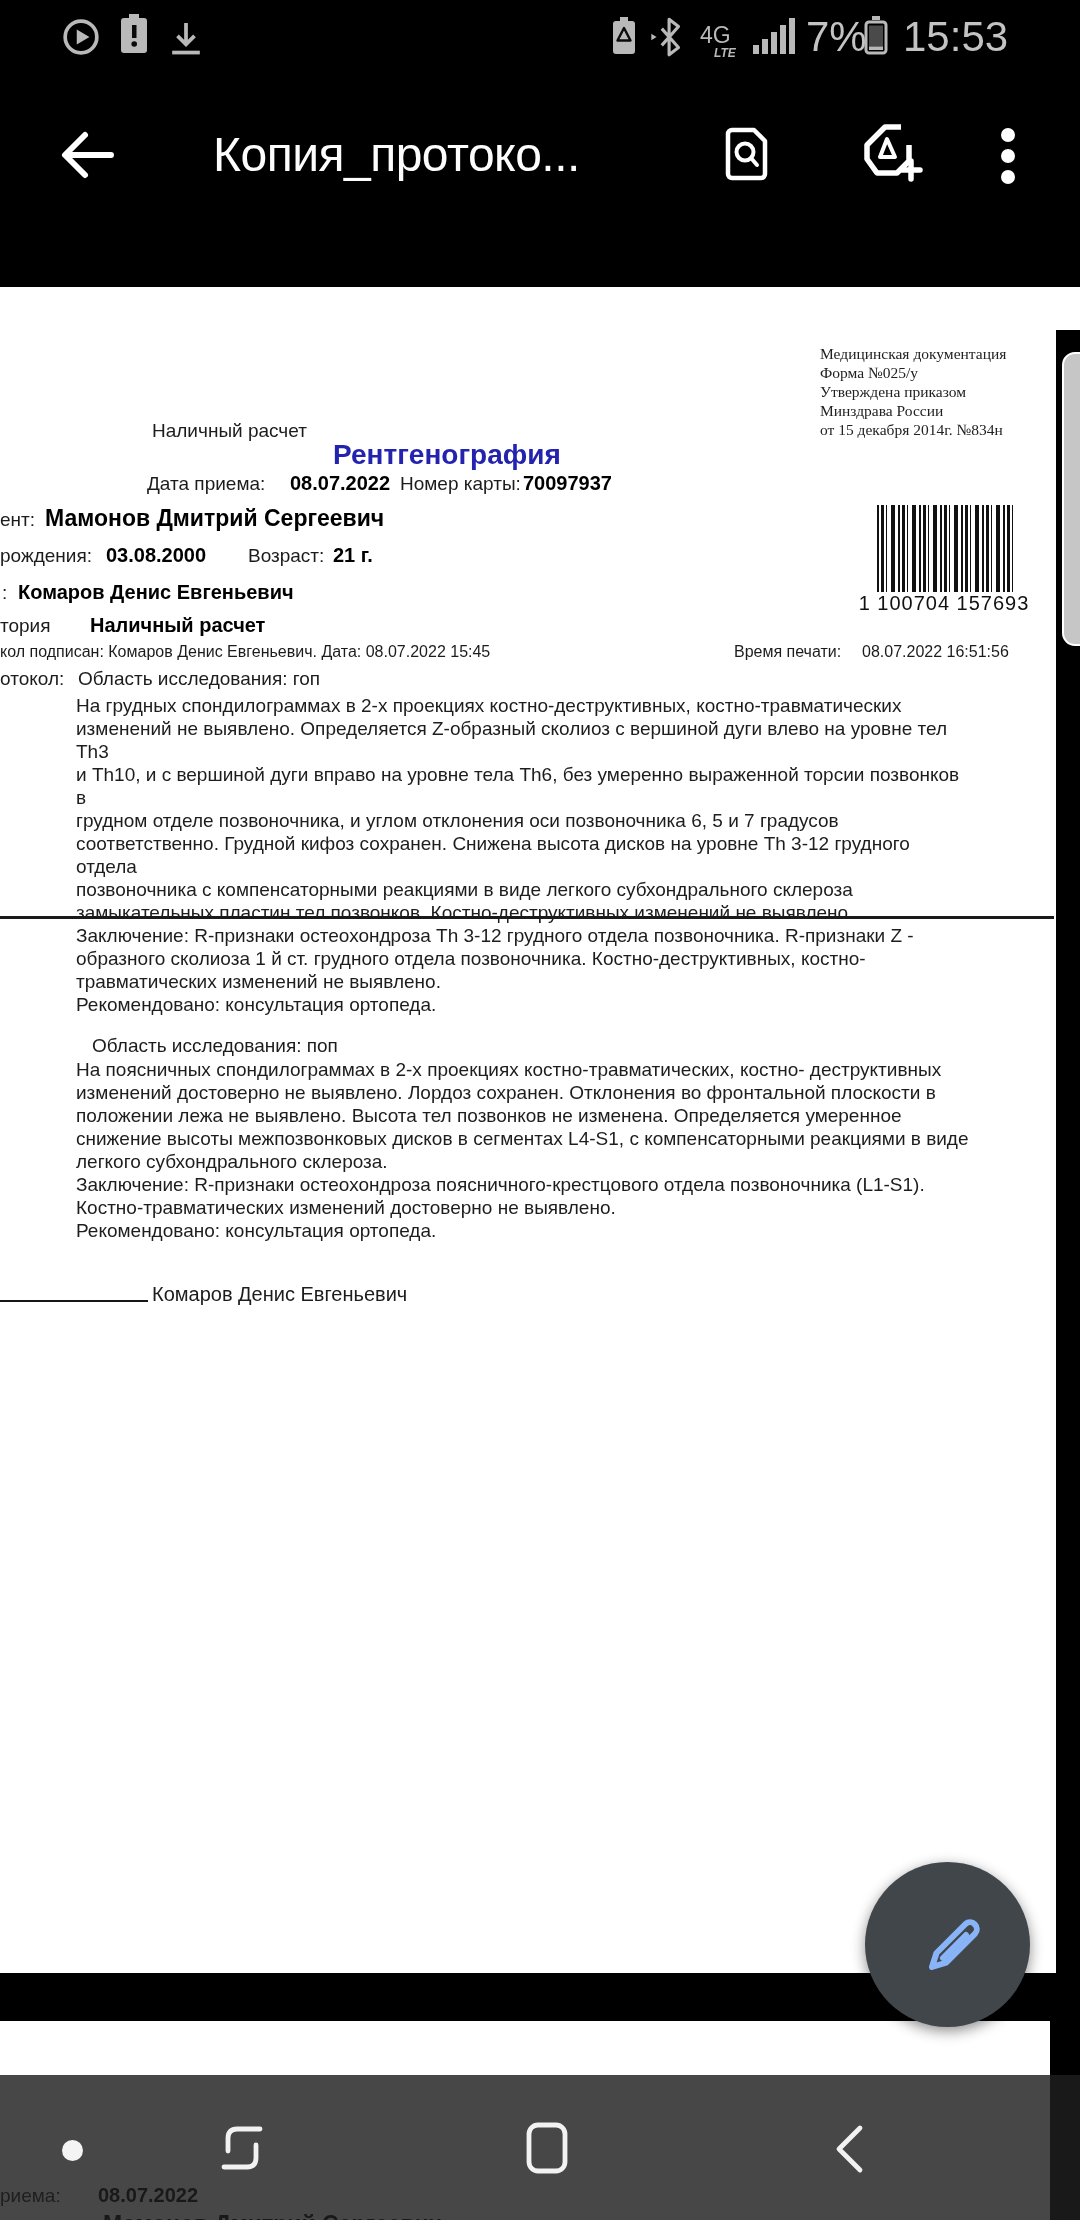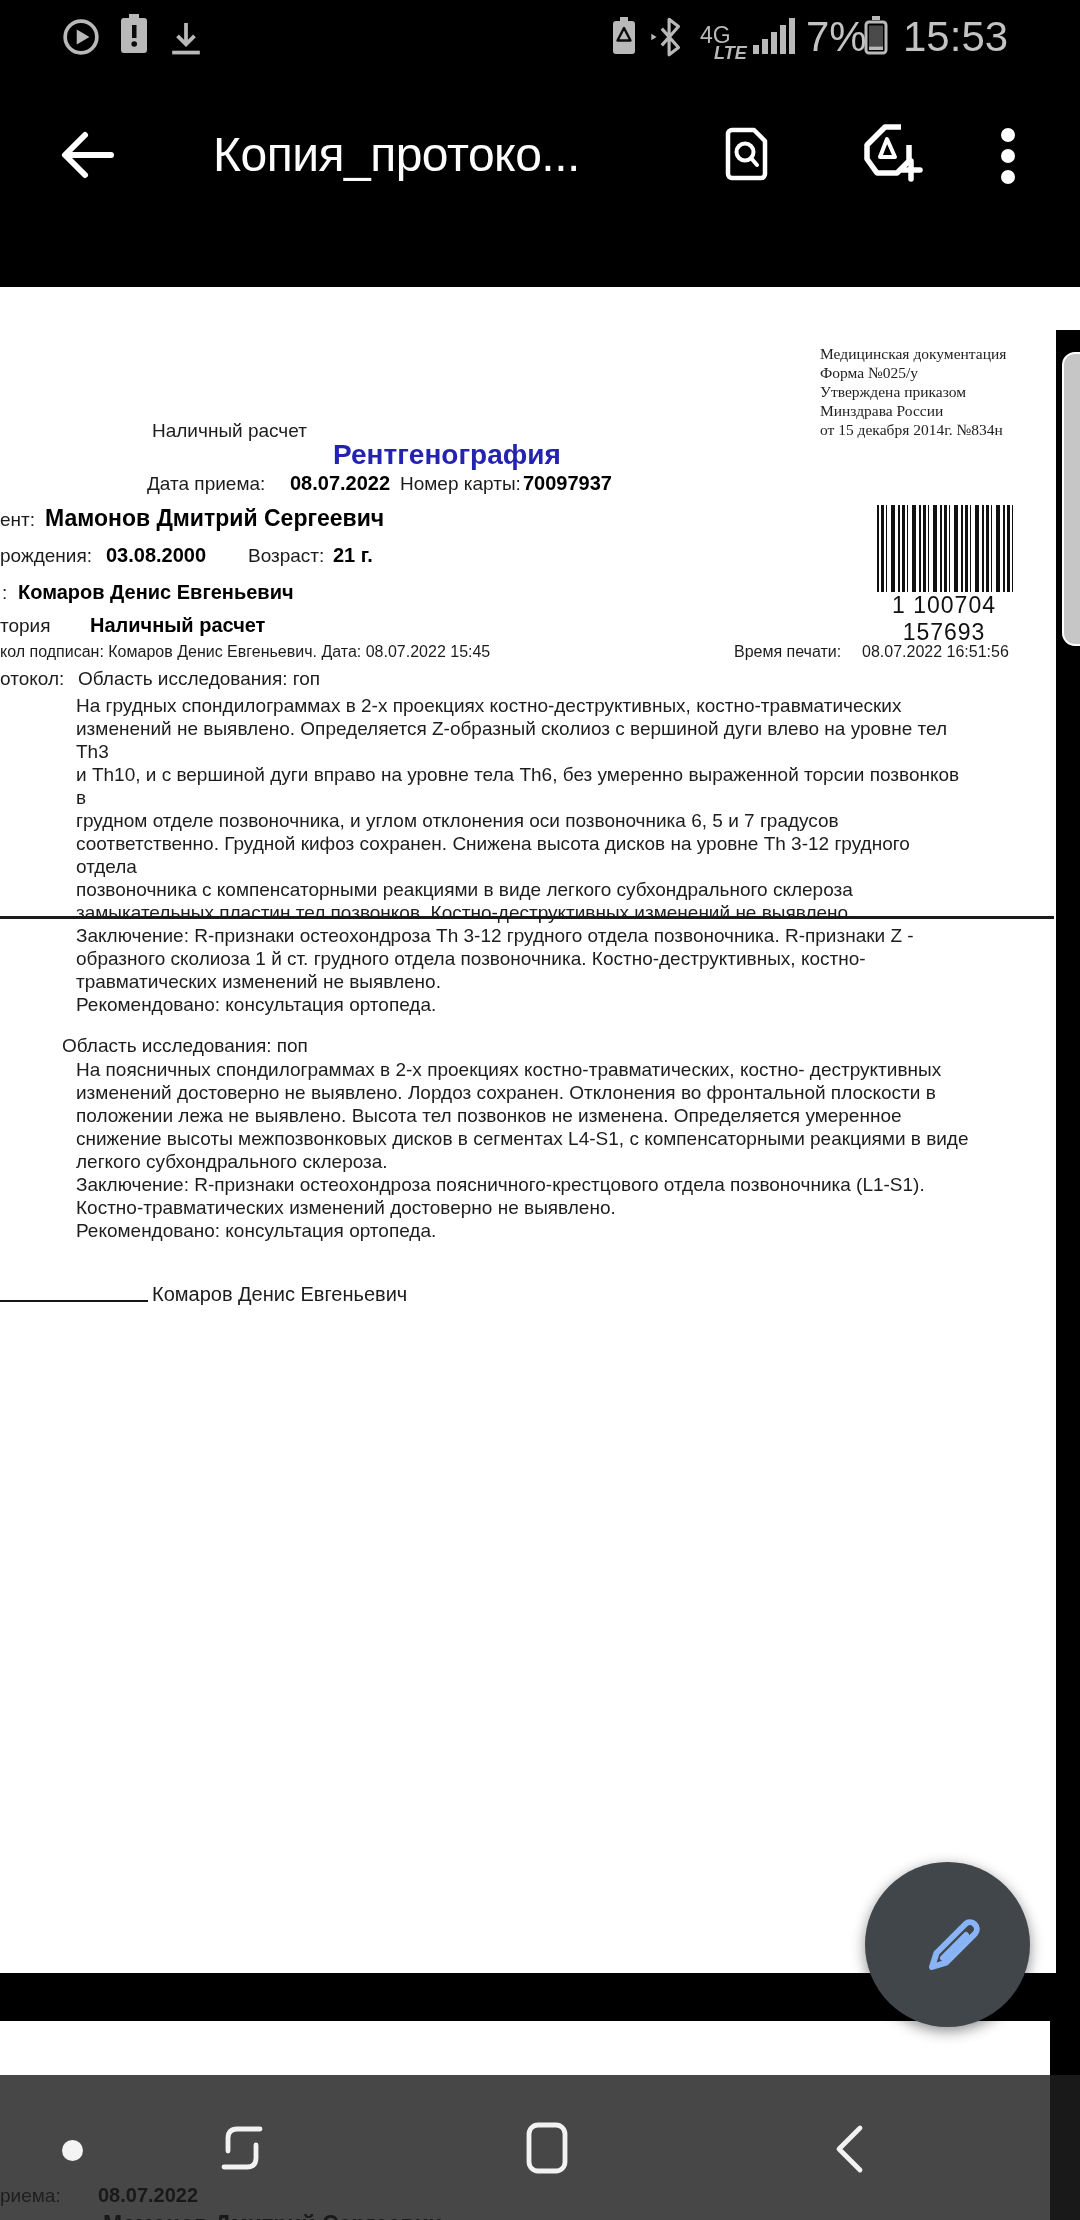--- a/index.html
+++ b/index.html
@@ -4,40 +4,40 @@
 <style>
   html,body{margin:0;padding:0;background:#000;}
   .screen{position:relative;width:1080px;height:2220px;background:#000;overflow:hidden;
           font-family:"Liberation Sans",sans-serif;}
   .abs{position:absolute;}
 
   
   .statusbar{position:absolute;left:0;top:0;width:1080px;height:85px;background:#000;}
   .sb-text{color:#c3c3c3;font-size:42px;font-weight:400;}
   .net-top{color:#b9b9b9;font-size:23px;font-weight:400;line-height:22px;}
-  .net-bot{color:#b9b9b9;font-size:18px;font-style:italic;font-weight:700;line-height:15px;}
+  .net-bot{color:#b9b9b9;font-size:12px;font-style:italic;font-weight:700;line-height:15px;}
 
   
   .toolbar{position:absolute;left:0;top:85px;width:1080px;height:202px;background:#000;}
   .app-title{color:#fdfdfd;font-size:48px;font-weight:400;letter-spacing:-0.5px;}
 
   
   .page1{position:absolute;left:0;top:287px;width:1080px;height:1686px;background:#fff;color:#1c1c1c;overflow:hidden;padding-left:29px;}
   .serifblock{font-family:"Liberation Serif",serif;font-size:15.5px;line-height:19px;color:#222;}
   .t19{font-size:19px;}
   .t20b{font-size:20px;font-weight:700;color:#000;}
   .t16{font-size:16px;color:#1c1c1c;}
   .docblue{font-size:28px;font-weight:700;}
   .nameb{font-size:23px;font-weight:700;color:#000;}
   .bodyline{font-size:19px;line-height:23px;white-space:pre;color:#1d1d1d;}
   .rule{position:absolute;left:0;top:629px;width:1054px;height:3px;background:#1a1a1a;}
   .barcode{position:absolute;left:877px;top:218px;width:140px;height:93px;
     background:repeating-linear-gradient(90deg,#111 0 2px,#fff 2px 4px,#111 4px 7px,#fff 7px 9px,#111 9px 10px,#fff 10px 14px,#111 14px 18px,#fff 18px 21px);}
   .bc-num{position:absolute;left:856px;top:305px;width:176px;text-align:center;background:#fff;
-    font-size:23px;letter-spacing:1px;color:#111;}
+    font-size:20px;letter-spacing:1px;color:#111;}
   .sigline{position:absolute;left:0;top:1013px;width:148px;height:2px;background:#161616;}
   .gutter{position:absolute;left:1056px;top:330px;width:24px;height:1643px;background:#000;}
   .scrollpill{position:absolute;left:1062px;top:352px;width:26px;height:290px;background:#c6c6c6;
     border:2px solid #fff;border-radius:13px;}
 
   
   .page2{position:absolute;left:0;top:2021px;width:1050px;height:231px;background:#fff;color:#1c1c1c;overflow:hidden;}
 
   
   .fab{position:absolute;left:865px;top:1862px;width:165px;height:165px;border-radius:50%;
@@ -173,21 +173,21 @@
         <div class="bodyline">соответственно. Грудной кифоз сохранен. Снижена высота дисков на уровне Th 3-12 грудного</div>
         <div class="bodyline">отдела</div>
         <div class="bodyline">позвоночника с компенсаторными реакциями в виде легкого субхондрального склероза</div>
         <div class="bodyline">замыкательных пластин тел позвонков. Костно-деструктивных изменений не выявлено.</div>
         <div class="bodyline">Заключение: R-признаки остеохондроза Th 3-12 грудного отдела позвоночника. R-признаки Z -</div>
         <div class="bodyline">образного сколиоза 1 й ст. грудного отдела позвоночника. Костно-деструктивных, костно-</div>
         <div class="bodyline">травматических изменений не выявлено.</div>
         <div class="bodyline">Рекомендовано: консультация ортопеда.</div>
       </div>
 
-    <div class="abs t19" style="left:62px;top:748px">Область исследования: поп</div>
+    <div class="abs t19" style="left:92px;top:748px">Область исследования: поп</div>
     <div class="abs" style="left:76px;top:771px">
         <div class="bodyline">На поясничных спондилограммах в 2-х проекциях костно-травматических, костно- деструктивных</div>
         <div class="bodyline">изменений достоверно не выявлено. Лордоз сохранен. Отклонения во фронтальной плоскости в</div>
         <div class="bodyline">положении лежа не выявлено. Высота тел позвонков не изменена. Определяется умеренное</div>
         <div class="bodyline">снижение высоты межпозвонковых дисков в сегментах L4-S1, с компенсаторными реакциями в виде</div>
         <div class="bodyline">легкого субхондрального склероза.</div>
         <div class="bodyline">Заключение: R-признаки остеохондроза поясничного-крестцового отдела позвоночника (L1-S1).</div>
         <div class="bodyline">Костно-травматических изменений достоверно не выявлено.</div>
         <div class="bodyline">Рекомендовано: консультация ортопеда.</div>
       </div>

